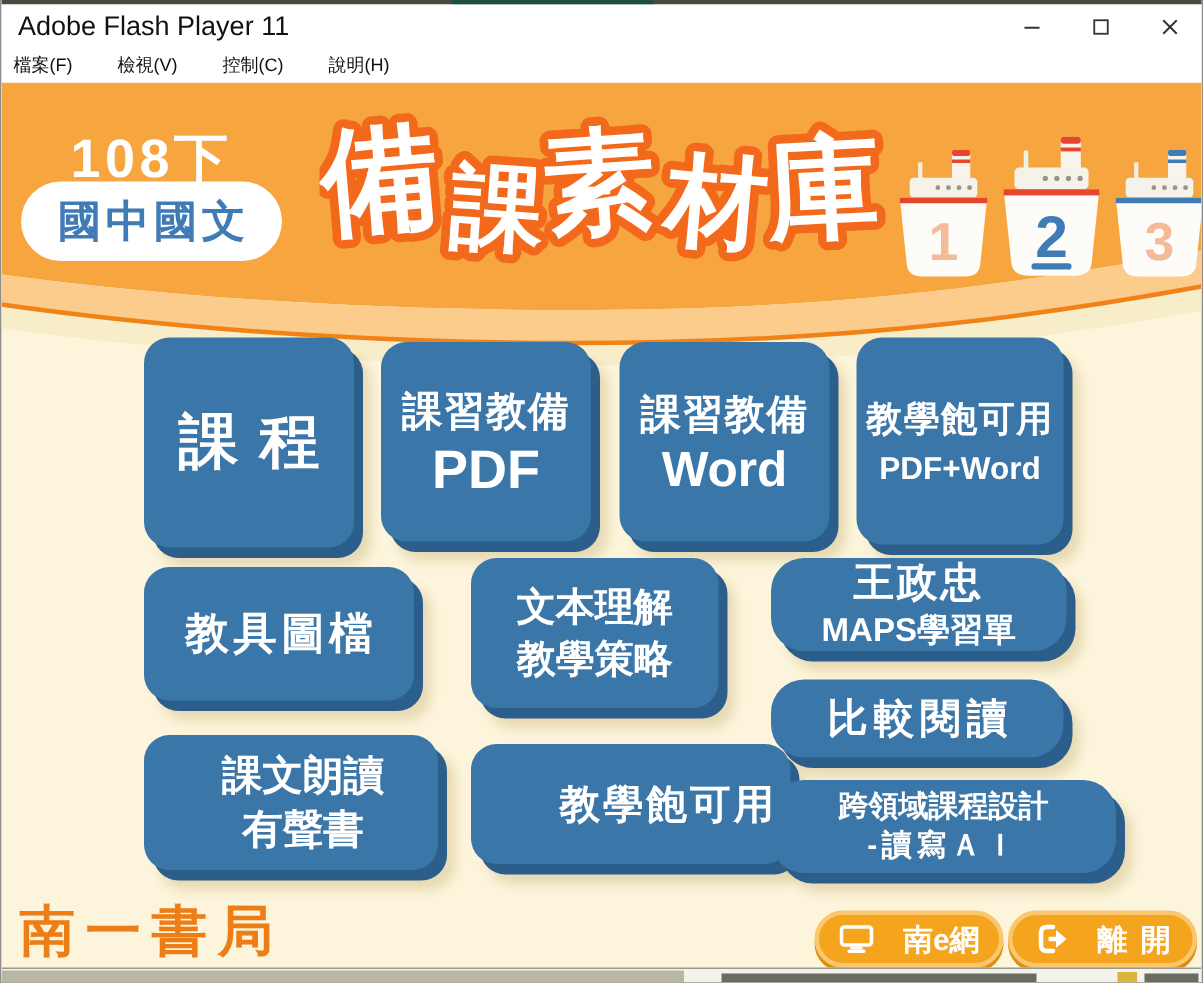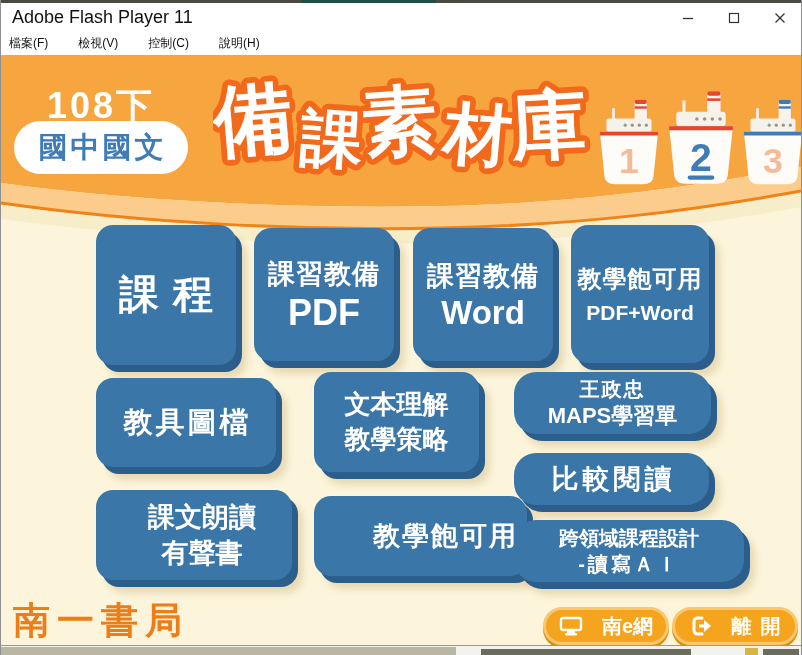--- a/index.html
+++ b/index.html
@@ -55,21 +55,21 @@
   #btn-lesson-word{left:412px;top:173px;width:140px;height:133px;}
   #btn-lesson-word .l1{font-size:27px;letter-spacing:1px;}
   #btn-lesson-word .l2{font-size:33px;}
   #btn-worksheet{left:570px;top:170px;width:138px;height:138px;}
   #btn-worksheet .l1{font-size:24px;letter-spacing:1px;}
   #btn-worksheet .l2{font-size:21px;margin-top:6px;}
   #btn-teaching-aids{left:95px;top:323px;width:180px;height:89px;font-size:29px;}
   #btn-teaching-aids span{letter-spacing:3px;margin-right:-3px;}
   #btn-text-comprehension{left:313px;top:317px;width:165px;height:100px;font-size:26px;line-height:1.35;}
   #btn-maps{left:513px;top:317px;width:197px;height:62px;border-radius:22px;line-height:1.25;}
-  #btn-maps .l1{font-size:20px;letter-spacing:2px;}
+  #btn-maps .l1{font-size:27px;letter-spacing:2px;}
   #btn-maps .l2{font-size:22px;}
   #btn-compare-reading{left:513px;top:398px;width:195px;height:52px;border-radius:22px;font-size:27px;}
   #btn-compare-reading span{letter-spacing:4px;margin-right:-4px;}
   #btn-audio-book{left:95px;top:435px;width:180px;height:90px;font-size:27px;line-height:1.35;padding-left:16px;}
   #btn-teaching-pack{left:313px;top:441px;width:165px;height:80px;font-size:27px;padding-left:48px;}
   #btn-teaching-pack span{letter-spacing:2px;margin-right:-2px;}
   #btn-cross-domain{left:513px;top:465px;width:230px;height:62px;border-radius:22px;line-height:1.3;}
   #btn-cross-domain .l1{font-size:20px;}
   #btn-cross-domain .l2{font-size:20px;letter-spacing:3px;}
 

